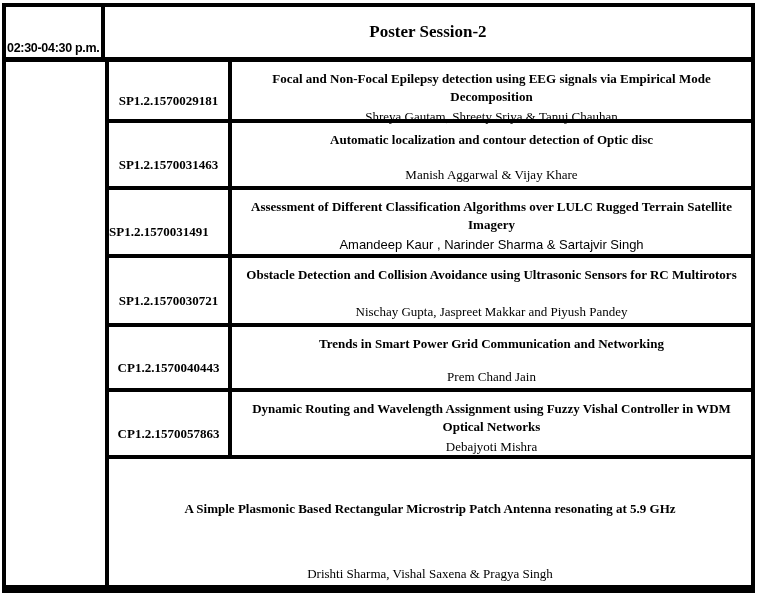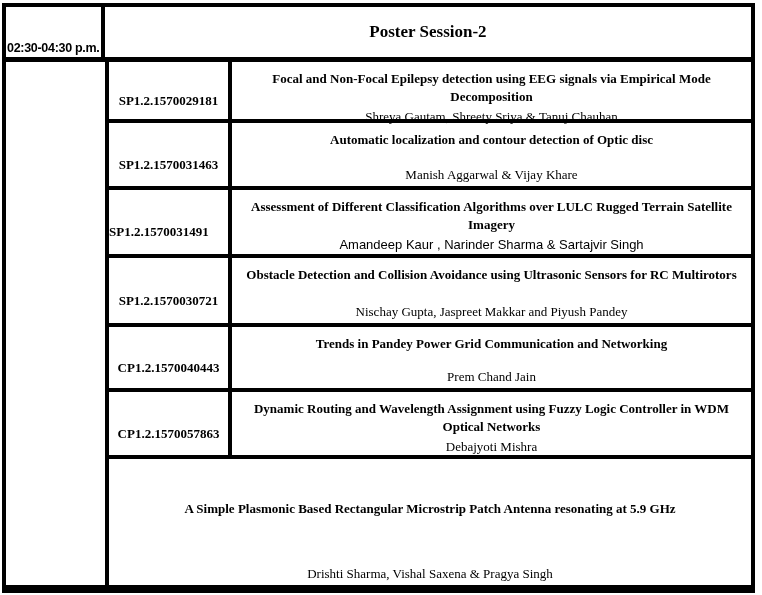--- a/index.html
+++ b/index.html
@@ -90,31 +90,31 @@
             <div class="paper-title">Obstacle Detection and Collision Avoidance using Ultrasonic Sensors for RC Multirotors</div>
             <div class="authors">Nischay Gupta, Jaspreet Makkar and Piyush Pandey</div>
           </div>
         </div>
 
         <div class="row r5">
           <div class="id-cell">
             <span class="id-text">CP1.2.1570040443</span>
           </div>
           <div class="content-cell">
-            <div class="paper-title">Trends in Pandey Power Grid Communication and Networking</div>
+            <div class="paper-title">Trends in Smart Power Grid Communication and Networking</div>
             <div class="authors">Prem Chand Jain</div>
           </div>
         </div>
 
         <div class="row r6">
           <div class="id-cell">
             <span class="id-text">CP1.2.1570057863</span>
           </div>
           <div class="content-cell">
-            <div class="paper-title">Dynamic Routing and Wavelength Assignment using Fuzzy Logic Controller in WDM Optical Networks</div>
+            <div class="paper-title">Dynamic Routing and Wavelength Assignment using Fuzzy Vishal Controller in WDM Optical Networks</div>
             <div class="authors">Debajyoti Mishra</div>
           </div>
         </div>
 
         <div class="row last">
           <div class="content-cell tall">
             <div class="tall-title-wrap">
               <div class="paper-title">A Simple Plasmonic Based Rectangular Microstrip Patch Antenna resonating at 5.9 GHz</div>
             </div>
             <div class="authors">Drishti Sharma, Vishal Saxena &amp; Pragya Singh</div>

